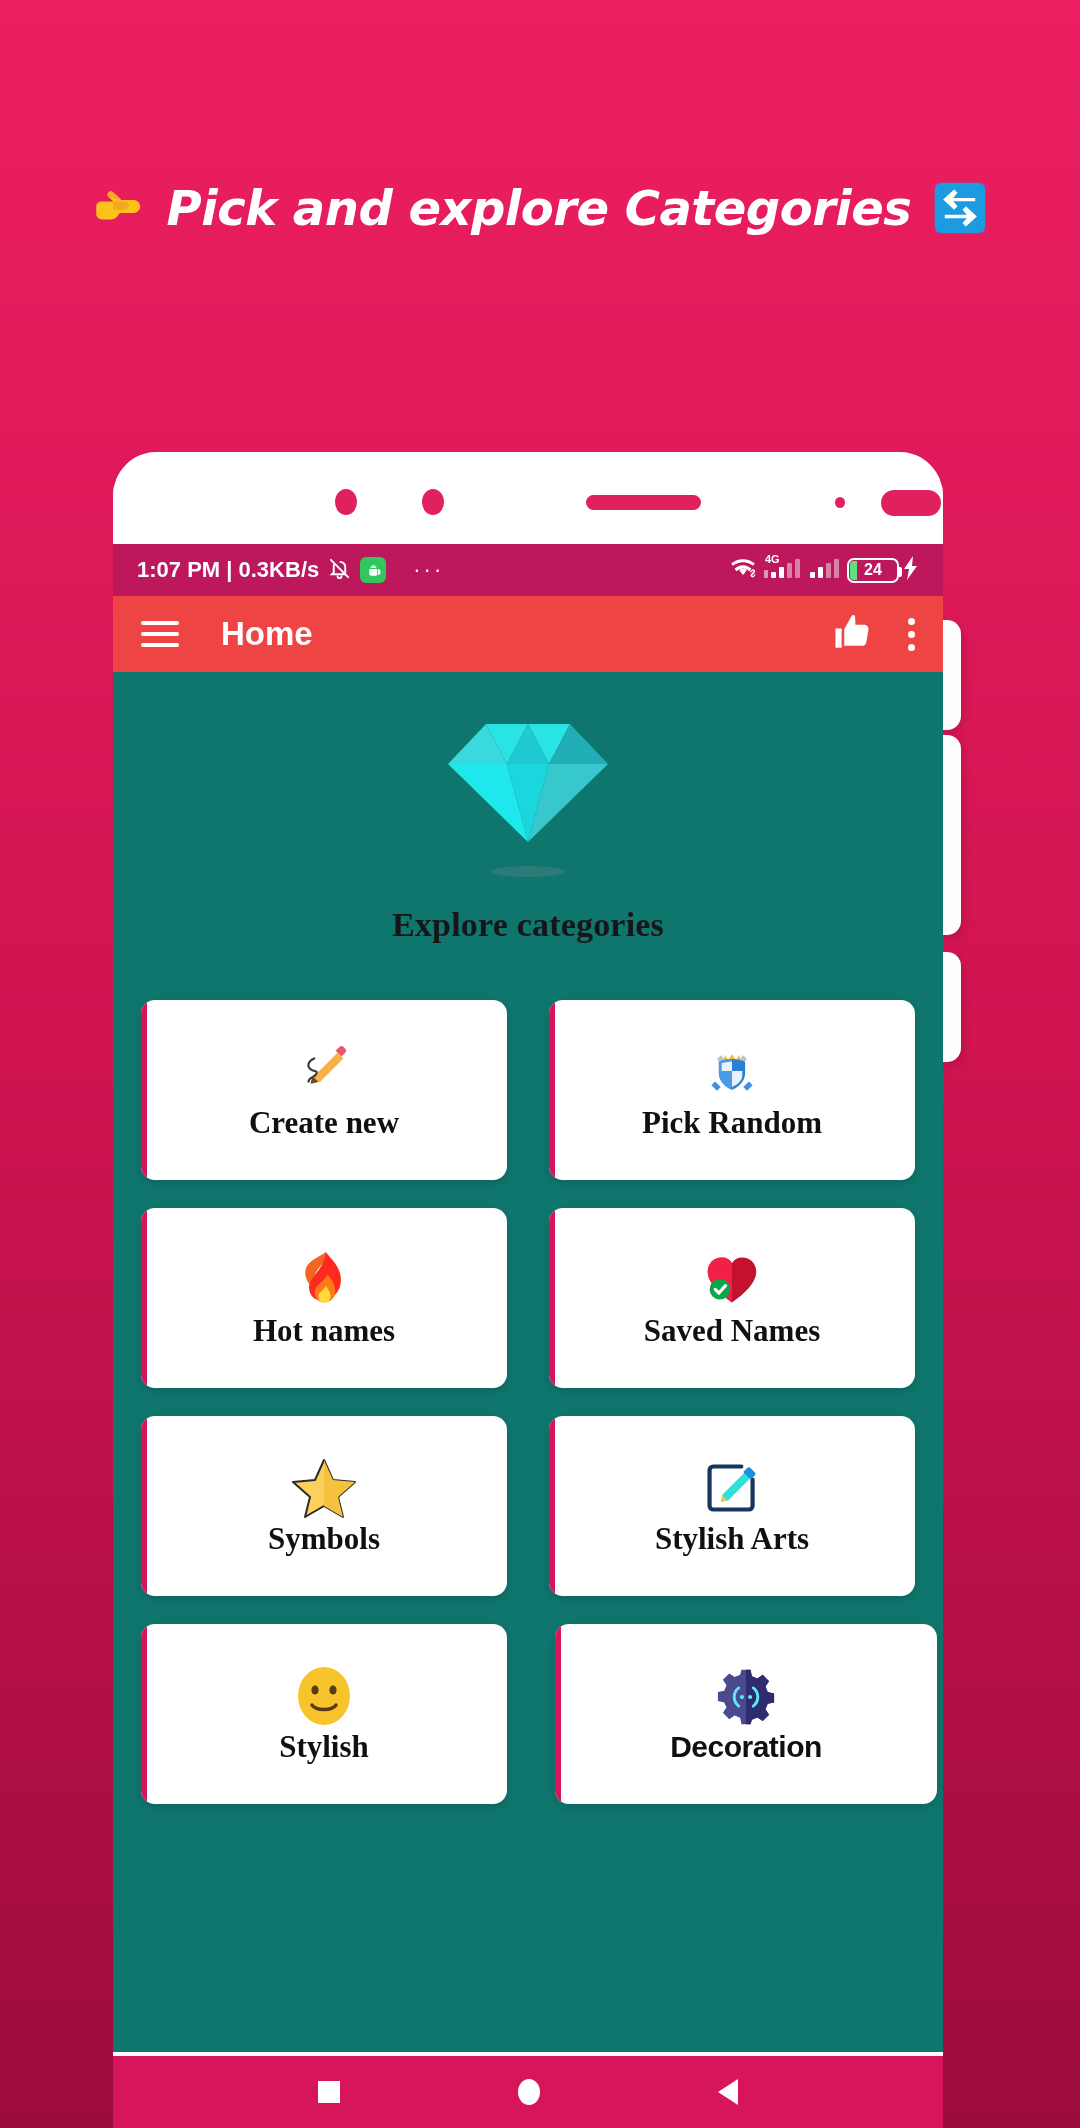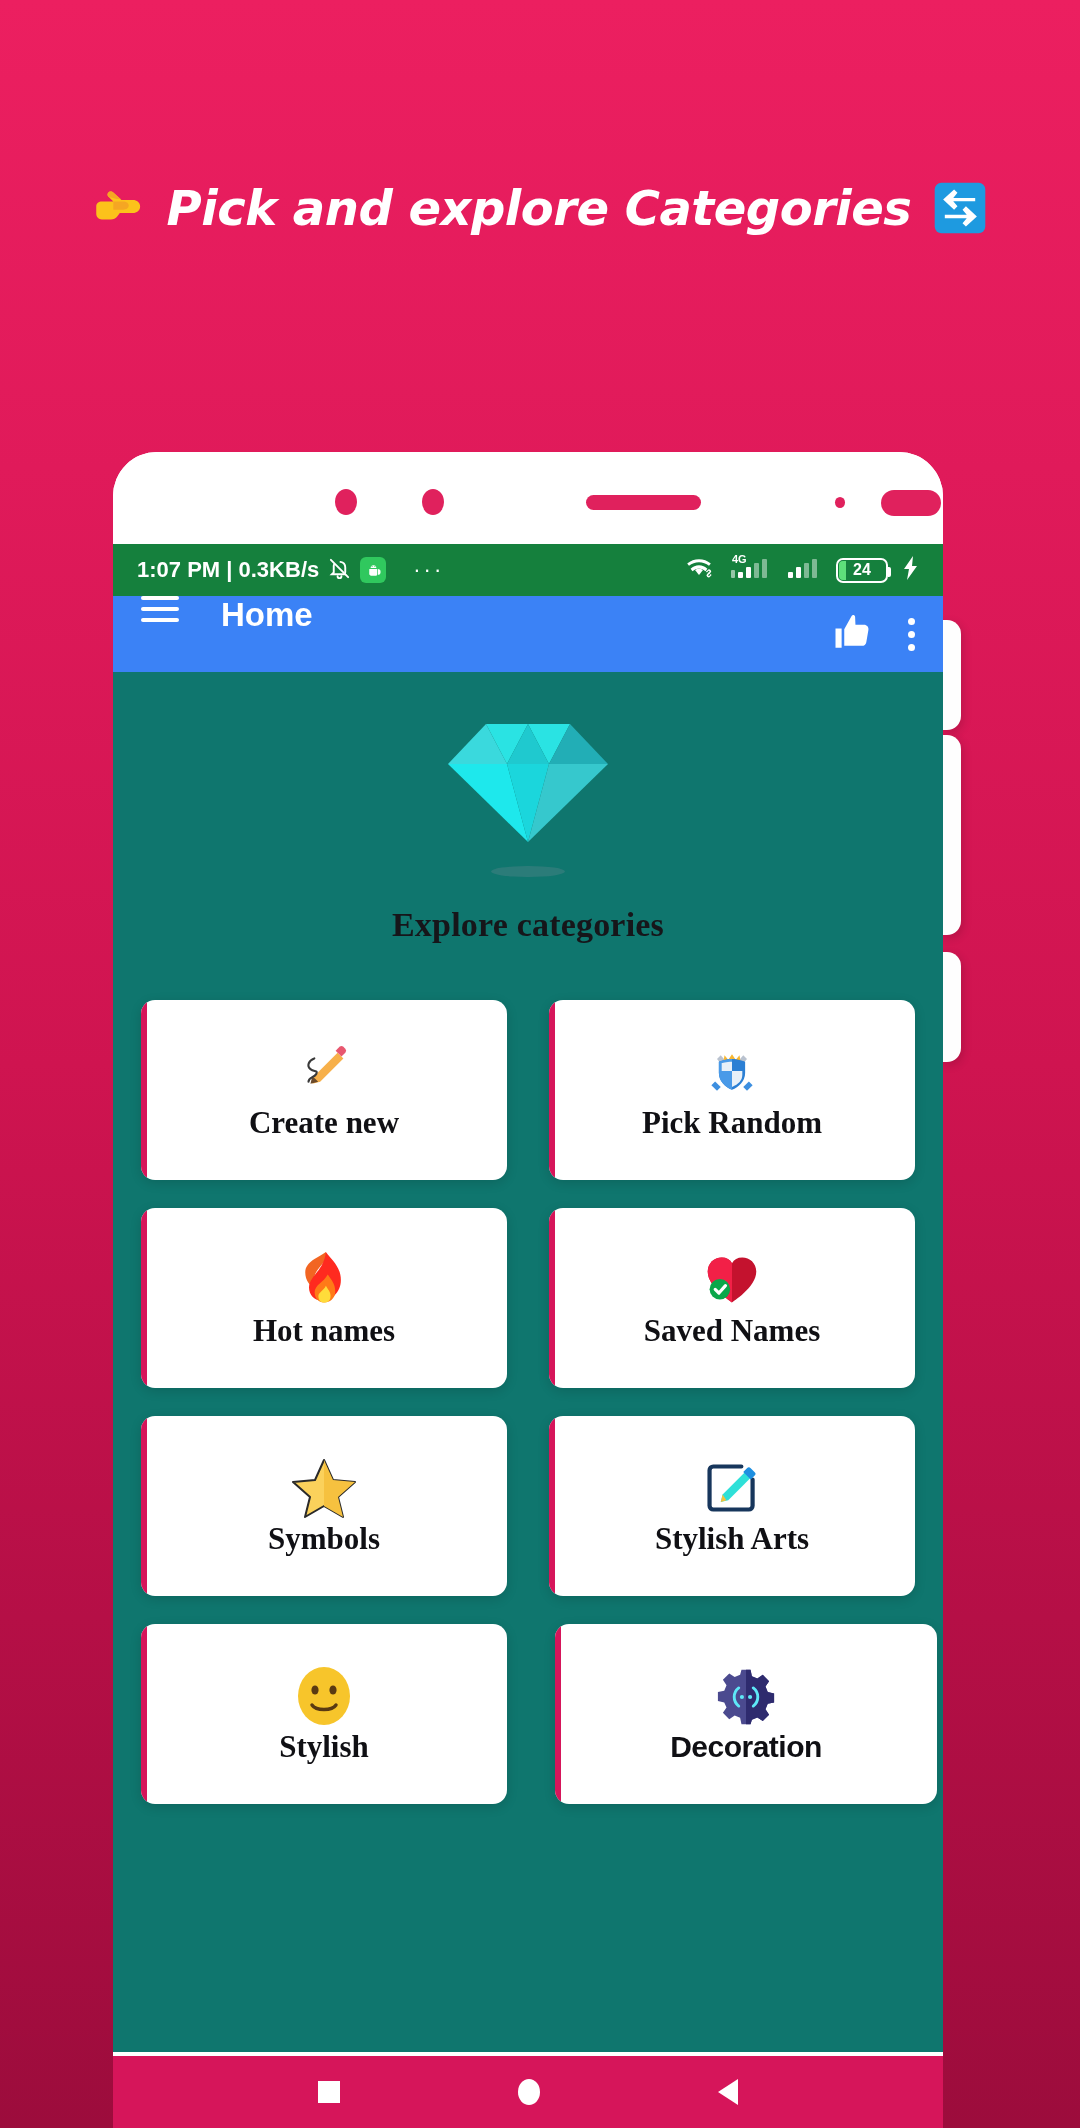--- a/index.html
+++ b/index.html
@@ -40,46 +40,46 @@
   }
   .bz-cam1 { position:absolute; left:222px; top:37px; width:22px; height:26px; border-radius:50%; background:#e0215d; }
   .bz-cam2 { position:absolute; left:309px; top:37px; width:22px; height:26px; border-radius:50%; background:#e0215d; }
   .bz-speaker { position:absolute; left:473px; top:43px; width:115px; height:15px; border-radius:8px; background:#e0215d; }
   .bz-dot { position:absolute; left:722px; top:45px; width:10px; height:11px; border-radius:50%; background:#e0215d; }
   .bz-sensor { position:absolute; left:768px; top:38px; width:60px; height:26px; border-radius:13px; background:#e0215d; }
 
   
   .statusbar {
     position:absolute; top:92px; left:0; width:830px; height:52px;
-    background:#15803d; display:flex; align-items:center;
+    background:#be185d; display:flex; align-items:center;
     padding:0 24px; color:#fff;
   }
   .sb-left { display:flex; align-items:center; gap:9px; }
   .sb-time {
     font-family:"Liberation Sans", sans-serif;
     font-size:22px; font-weight:bold; color:#fff; white-space:nowrap;
   }
-  .sb-right { margin-left:auto; display:flex; align-items:center; gap:15px; }
+  .sb-right { margin-left:auto; display:flex; align-items:center; gap:4px; }
   .sb-dots { font-size:22px; letter-spacing:3px; color:#fff; margin-left:18px; line-height:1; }
   .android-chip {
     width:26px; height:26px; border-radius:6px; background:#30c85e;
     display:flex; align-items:center; justify-content:center;
   }
   .batt {
     width:52px; height:25px; border:2px solid #fff; border-radius:7px;
     position:relative; display:flex; align-items:center; justify-content:center;
   }
   .batt::after { content:""; position:absolute; right:-5px; top:7px; width:3px; height:10px; background:#fff; border-radius:0 2px 2px 0; }
   .batt .fill { position:absolute; left:1px; top:1px; bottom:1px; width:7px; background:#5ee07a; border-radius:4px 0 0 4px; }
   .batt .num { font-size:16px; font-weight:bold; position:relative; z-index:2; color:#fff; }
 
   
   .appbar {
     position:absolute; top:144px; left:0; width:830px; height:76px;
-    background:#3b82f6; display:flex; padding:0 28px;
+    background:#ef4444; display:flex; align-items:center; padding:0 28px;
   }
   .hamburger { width:38px; height:26px; display:flex; flex-direction:column; justify-content:space-between; cursor:pointer; }
   .hamburger span { display:block; height:4px; background:#fff; border-radius:2px; }
   .appbar-title {
     font-family:"Liberation Sans", sans-serif;
     font-size:33px; font-weight:bold; color:#fff; margin-left:42px;
   }
   .appbar-actions { margin-left:auto; display:flex; align-items:center; gap:34px; }
   .kebab { width:7px; display:flex; flex-direction:column; gap:6px; cursor:pointer; }
   .kebab i { width:7px; height:7px; border-radius:50%; background:#fff; display:block; }

